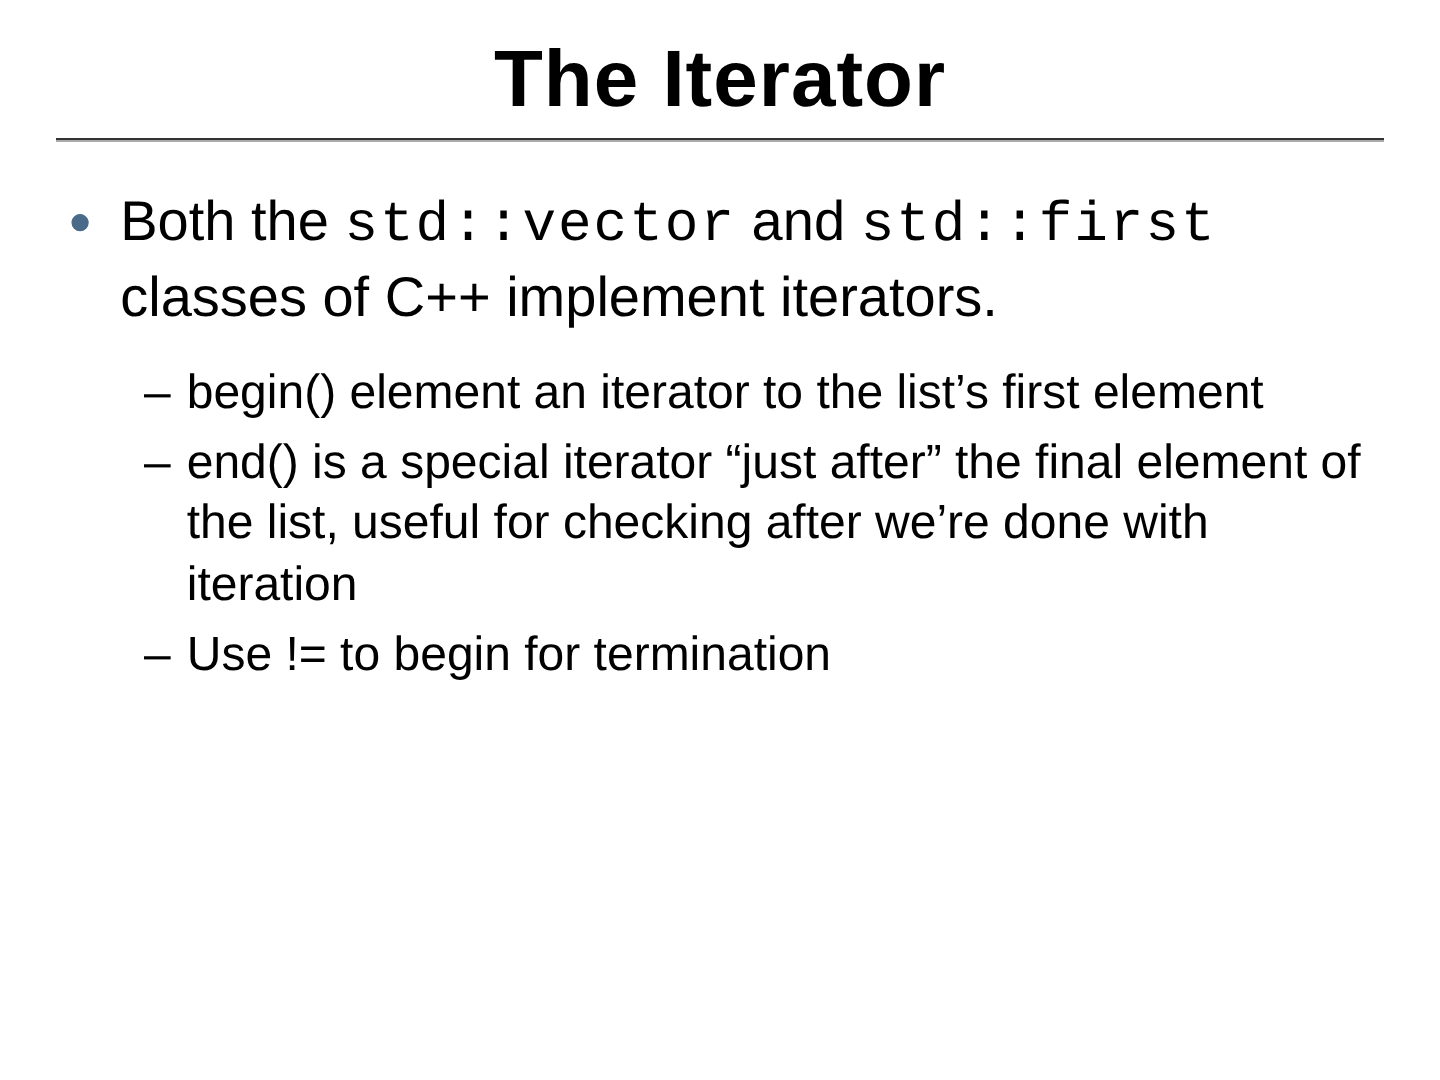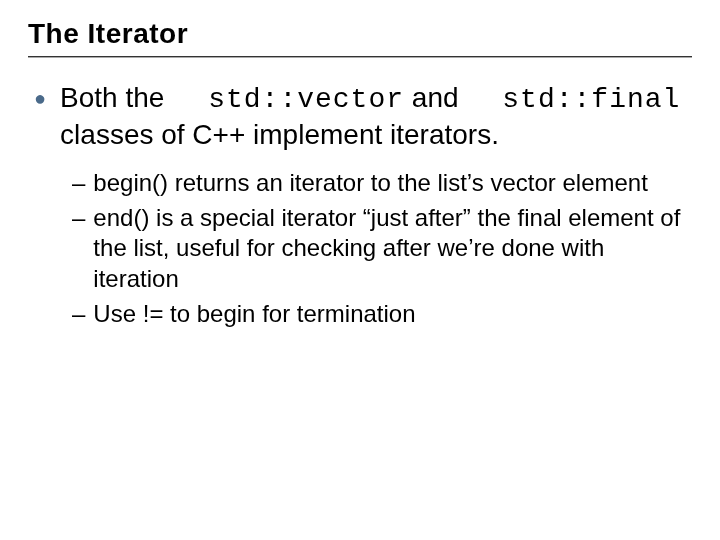--- a/index.html
+++ b/index.html
@@ -12,22 +12,23 @@
     color: #000000;
     overflow: hidden;
   }
   .slide {
     width: 720px;
     height: 540px;
     box-sizing: border-box;
     padding: 18px 28px 20px 28px;
   }
   .title {
+    text-align: center;
     font-weight: bold;
-    font-size: 28px;
+    font-size: 40px;
     margin: 0 0 6px 0;
     letter-spacing: 0.5px;
   }
   .rule {
     height: 0;
     border: 0;
     border-top: 1px solid #333;
     border-bottom: 1px solid #aaa;
     margin: 0 0 22px 0;
   }
@@ -44,21 +45,20 @@
     line-height: 36px;
     margin-right: 14px;
     flex: 0 0 auto;
   }
   .bullet .btxt {
     flex: 1 1 auto;
   }
   .code {
     font-family: "Courier New", Courier, monospace;
     letter-spacing: 1px;
-    margin-left: 36px;
   }
   .sublist {
     margin-top: 16px;
     margin-left: 44px;
   }
   .subitem {
     display: flex;
     align-items: flex-start;
     font-size: 24px;
     line-height: 1.28;
@@ -75,28 +75,28 @@
 </head>
 <body>
 
 <div class="slide">
   <h1 class="title">The Iterator</h1>
   <hr class="rule">
 
   <div class="bullet">
     <span class="dot">●</span>
     <span class="btxt">
-      <span>Both the </span><span class="code">std::vector</span><span> and </span><span class="code">std::final</span><span> classes of C++ implement iterators.</span>
+      <span>Both the </span><span class="code">std::vector</span><span> and </span><span class="code">std::first</span><span> classes of C++ implement iterators.</span>
     </span>
   </div>
 
   <div class="sublist">
     <div class="subitem">
       <span class="dash">–</span>
-      <span class="stxt">begin() returns an iterator to the list’s vector element</span>
+      <span class="stxt">begin() element an iterator to the list’s first element</span>
     </div>
     <div class="subitem">
       <span class="dash">–</span>
       <span class="stxt">end() is a special iterator “just after” the final element of the list, useful for checking after we’re done with iteration</span>
     </div>
     <div class="subitem">
       <span class="dash">–</span>
       <span class="stxt">Use != to begin for termination</span>
     </div>
   </div>

